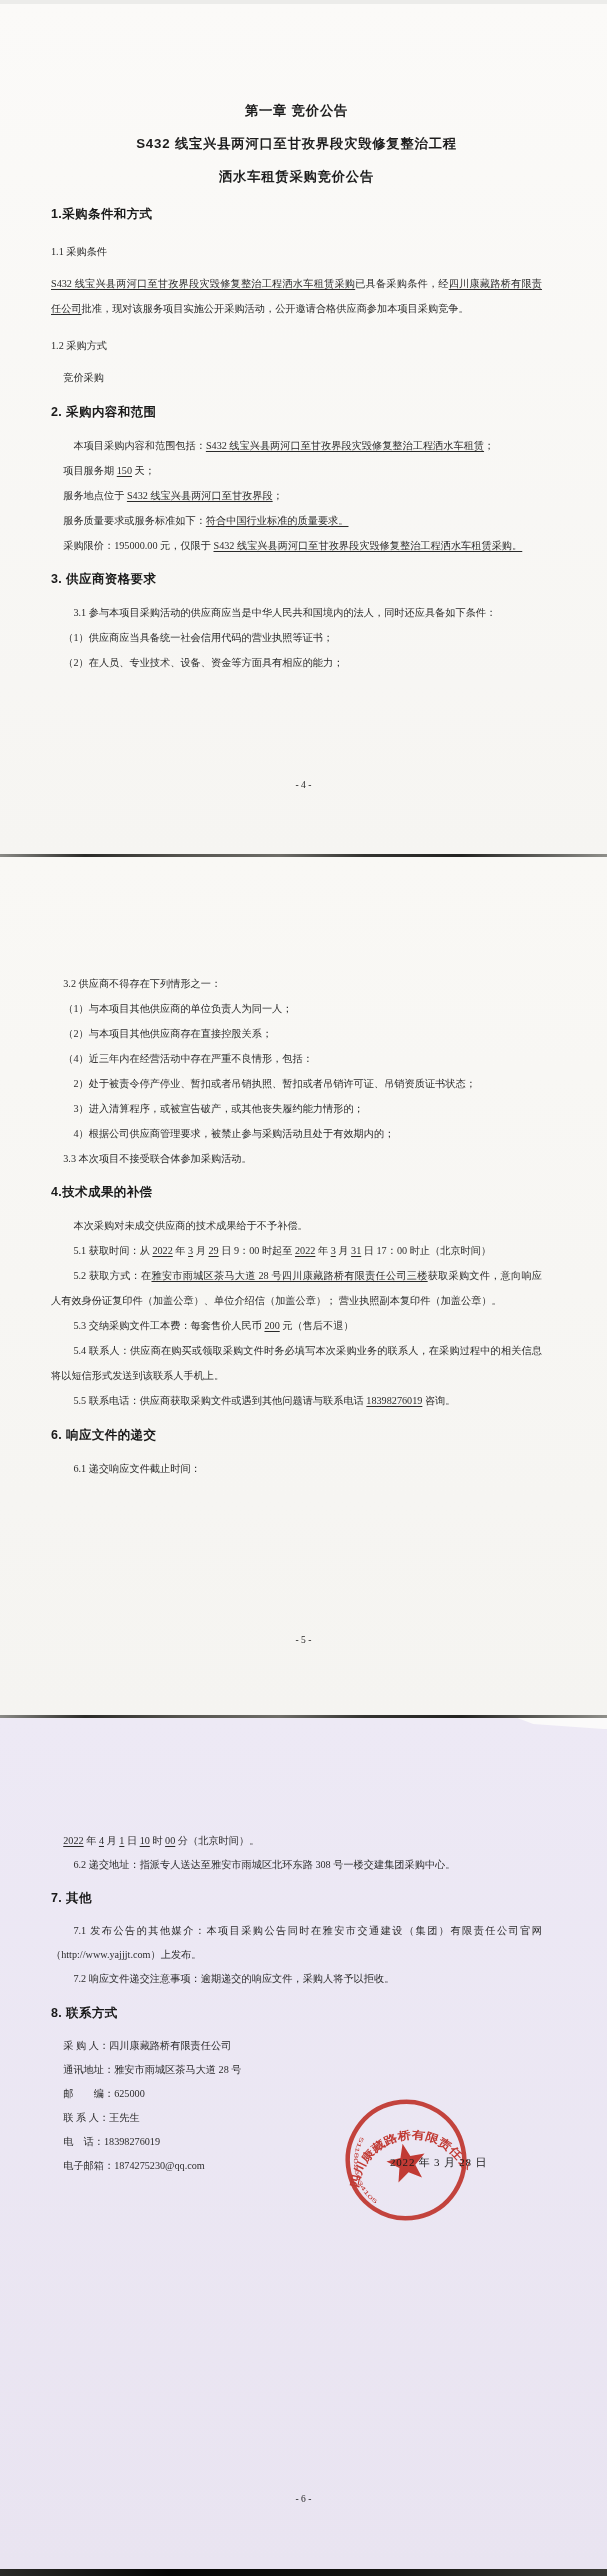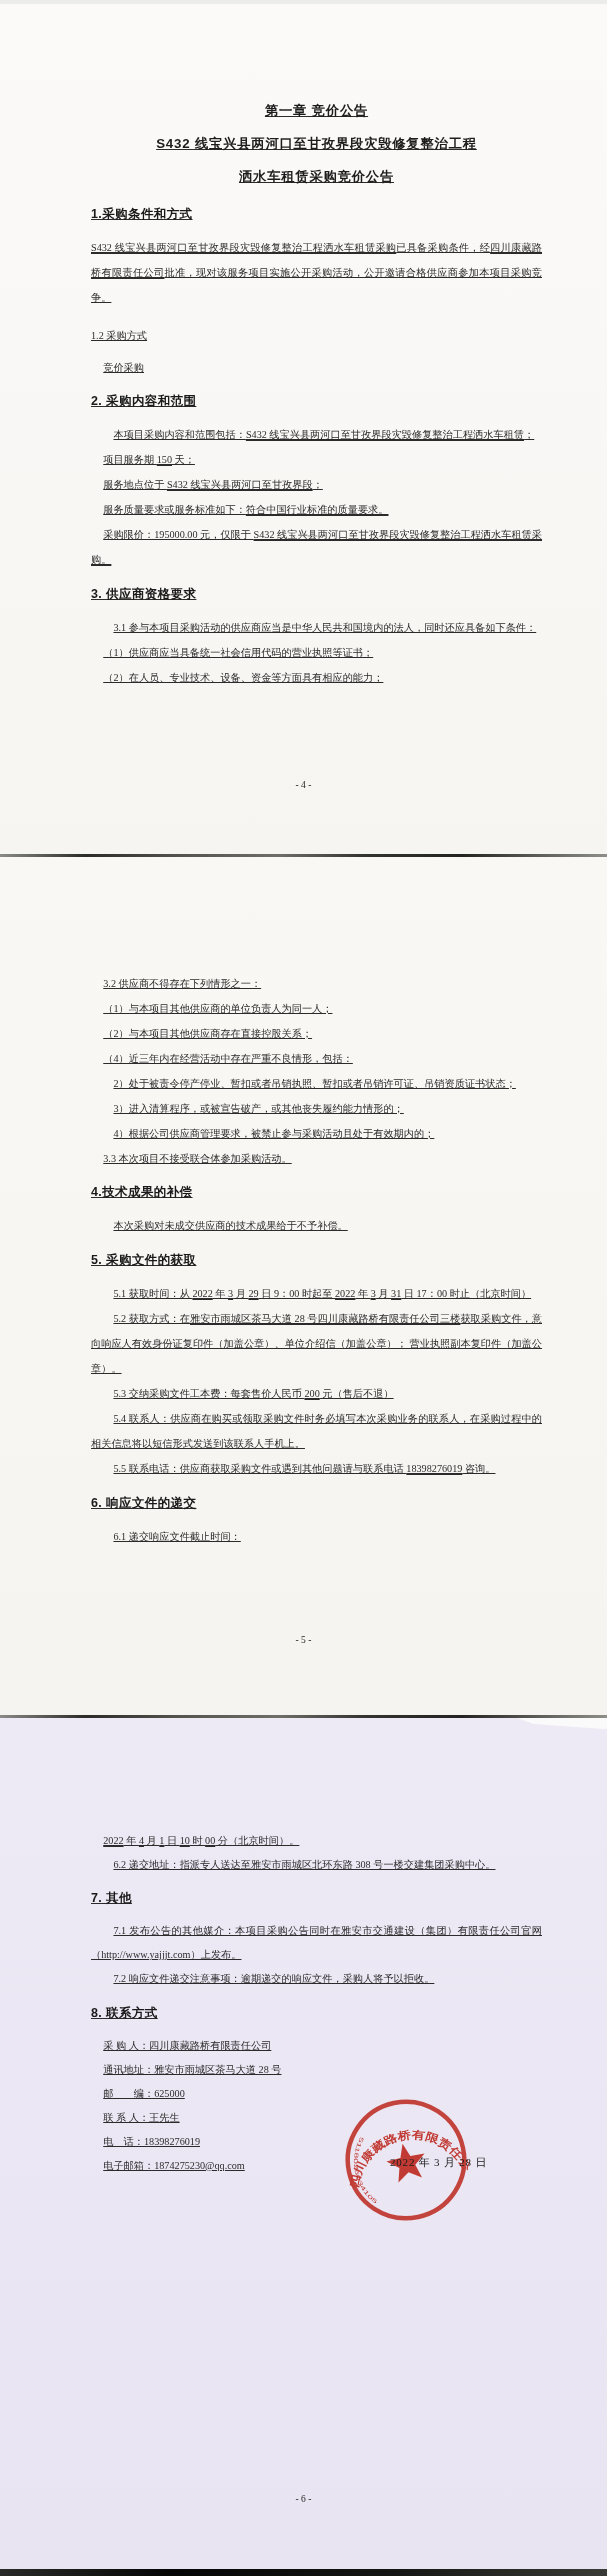--- a/index.html
+++ b/index.html
@@ -13,21 +13,21 @@
   .scan{width:607px;}
   .topstrip{height:3.8px;background:#ececea;}
   .page{position:relative;width:607px;overflow:hidden;}
   .page1{height:850px;background:linear-gradient(#fbfaf8,#f6f5f2);}
   .page2{height:858px;background:linear-gradient(#f9f8f5,#f5f4f1);}
   .page3{height:851px;background:linear-gradient(#edE9f5,#e9e4f1);}
   .page3 .notch{position:absolute;top:0;right:0;width:90px;height:11.4px;
     background:#fbfafa;clip-path:polygon(0 0,100% 0,100% 100%,18% 55%);}
   .sep{height:3px;background:linear-gradient(90deg,#8a8a86 0%,#2b2b28 14%,#55544f 30%,#6e6d68 46%,#333330 60%,#232321 76%,#8f8f8a 100%);filter:blur(0.5px);}
   .bottombar{height:6.8px;background:linear-gradient(90deg,#2a2a28,#050505 28%,#151513 65%,#3a3a36);}
-  .content{padding:0 65px 0 91px;text-decoration:underline;}
+  .content{padding:0 65px 0 51px;}
   .page1 .content{padding-top:90px;}
   .page2 .content{padding-top:114px;}
   .page3 .content{padding-top:111px;}
   .blk{margin:0;}
   .title{font-family:"Liberation Sans","DejaVu Sans",sans-serif;font-weight:700;
     font-size:13.3px;line-height:33px;text-align:center;color:#1d1d1d;letter-spacing:0.8px;}
   .h{font-family:"Liberation Sans","DejaVu Sans",sans-serif;font-weight:700;
     font-size:12.5px;line-height:23px;margin:10.6px 0 9px;color:#1a1a1a;letter-spacing:0.4px;}
   .sub{line-height:23px;margin:13.7px 0 7.6px;font-size:10.2px;}
   .p{line-height:25px;font-size:10.2px;text-align:justify;}
@@ -49,20 +49,21 @@
 
 <div class="scan">
   <div class="topstrip"></div>
 
   <div class="page page1">
     <div class="content">
         <div class="blk title">第一章 竞价公告</div>
         <div class="blk title">S432 线宝兴县两河口至甘孜界段灾毁修复整治工程</div>
         <div class="blk title">洒水车租赁采购竞价公告</div>
         <div class="blk h">1.采购条件和方式</div>
+        <div class="blk sub">1.1 采购条件</div>
         <div class="blk p"><u>S432 线宝兴县两河口至甘孜界段灾毁修复整治工程洒水车租赁采购</u>已具备采购条件，经<u>四川康藏路桥有限责任公司</u>批准，现对该服务项目实施公开采购活动，公开邀请合格供应商参加本项目采购竞争。</div>
         <div class="blk sub">1.2 采购方式</div>
         <div class="blk p ind1">竞价采购</div>
         <div class="blk h">2. 采购内容和范围</div>
         <div class="blk p ind2">本项目采购内容和范围包括：<u>S432 线宝兴县两河口至甘孜界段灾毁修复整治工程洒水车租赁</u>；</div>
         <div class="blk p ind1">项目服务期 <u>150</u> 天；</div>
         <div class="blk p ind1">服务地点位于 <u>S432 线宝兴县两河口至甘孜界段</u>；</div>
         <div class="blk p ind1">服务质量要求或服务标准如下：<u>符合中国行业标准的质量要求。</u></div>
         <div class="blk p ind1">采购限价：195000.00 元，仅限于 <u>S432 线宝兴县两河口至甘孜界段灾毁修复整治工程洒水车租赁采购。</u></div>
         <div class="blk h">3.  供应商资格要求</div>
@@ -80,21 +81,20 @@
         <div class="blk p ind1">3.2 供应商不得存在下列情形之一：</div>
         <div class="blk p ind1">（1）与本项目其他供应商的单位负责人为同一人；</div>
         <div class="blk p ind1">（2）与本项目其他供应商存在直接控股关系；</div>
         <div class="blk p ind1">（4）近三年内在经营活动中存在严重不良情形，包括：</div>
         <div class="blk p ind2">2）处于被责令停产停业、暂扣或者吊销执照、暂扣或者吊销许可证、吊销资质证书状态；</div>
         <div class="blk p ind2">3）进入清算程序，或被宣告破产，或其他丧失履约能力情形的；</div>
         <div class="blk p ind2">4）根据公司供应商管理要求，被禁止参与采购活动且处于有效期内的；</div>
         <div class="blk p ind1">3.3 本次项目不接受联合体参加采购活动。</div>
         <div class="blk h">4.技术成果的补偿</div>
         <div class="blk p ind2">本次采购对未成交供应商的技术成果给于不予补偿。</div>
-        <div class="blk h">5. 采购文件的获取</div>
         <div class="blk p ind2">5.1 获取时间：从 <u>2022</u> 年 <u>3</u> 月 <u>29</u> 日 9：00 时起至 <u>2022</u> 年 <u>3</u> 月 <u>31</u> 日 17：00 时止（北京时间）</div>
         <div class="blk p ind2">5.2 获取方式：在<u>雅安市雨城区茶马大道 28 号四川康藏路桥有限责任公司三楼</u>获取采购文件，意向响应人有效身份证复印件（加盖公章）、单位介绍信（加盖公章）； 营业执照副本复印件（加盖公章）。</div>
         <div class="blk p ind2">5.3 交纳采购文件工本费：每套售价人民币 <u>200</u> 元（售后不退）</div>
         <div class="blk p ind2">5.4 联系人：供应商在购买或领取采购文件时务必填写本次采购业务的联系人，在采购过程中的相关信息将以短信形式发送到该联系人手机上。</div>
         <div class="blk p ind2">5.5 联系电话：供应商获取采购文件或遇到其他问题请与联系电话 <u>18398276019</u> 咨询。</div>
         <div class="blk h">6. 响应文件的递交</div>
         <div class="blk p ind2">6.1 递交响应文件截止时间：</div>
       </div>
     <div class="pagefoot">- 5 -</div>
   </div>

